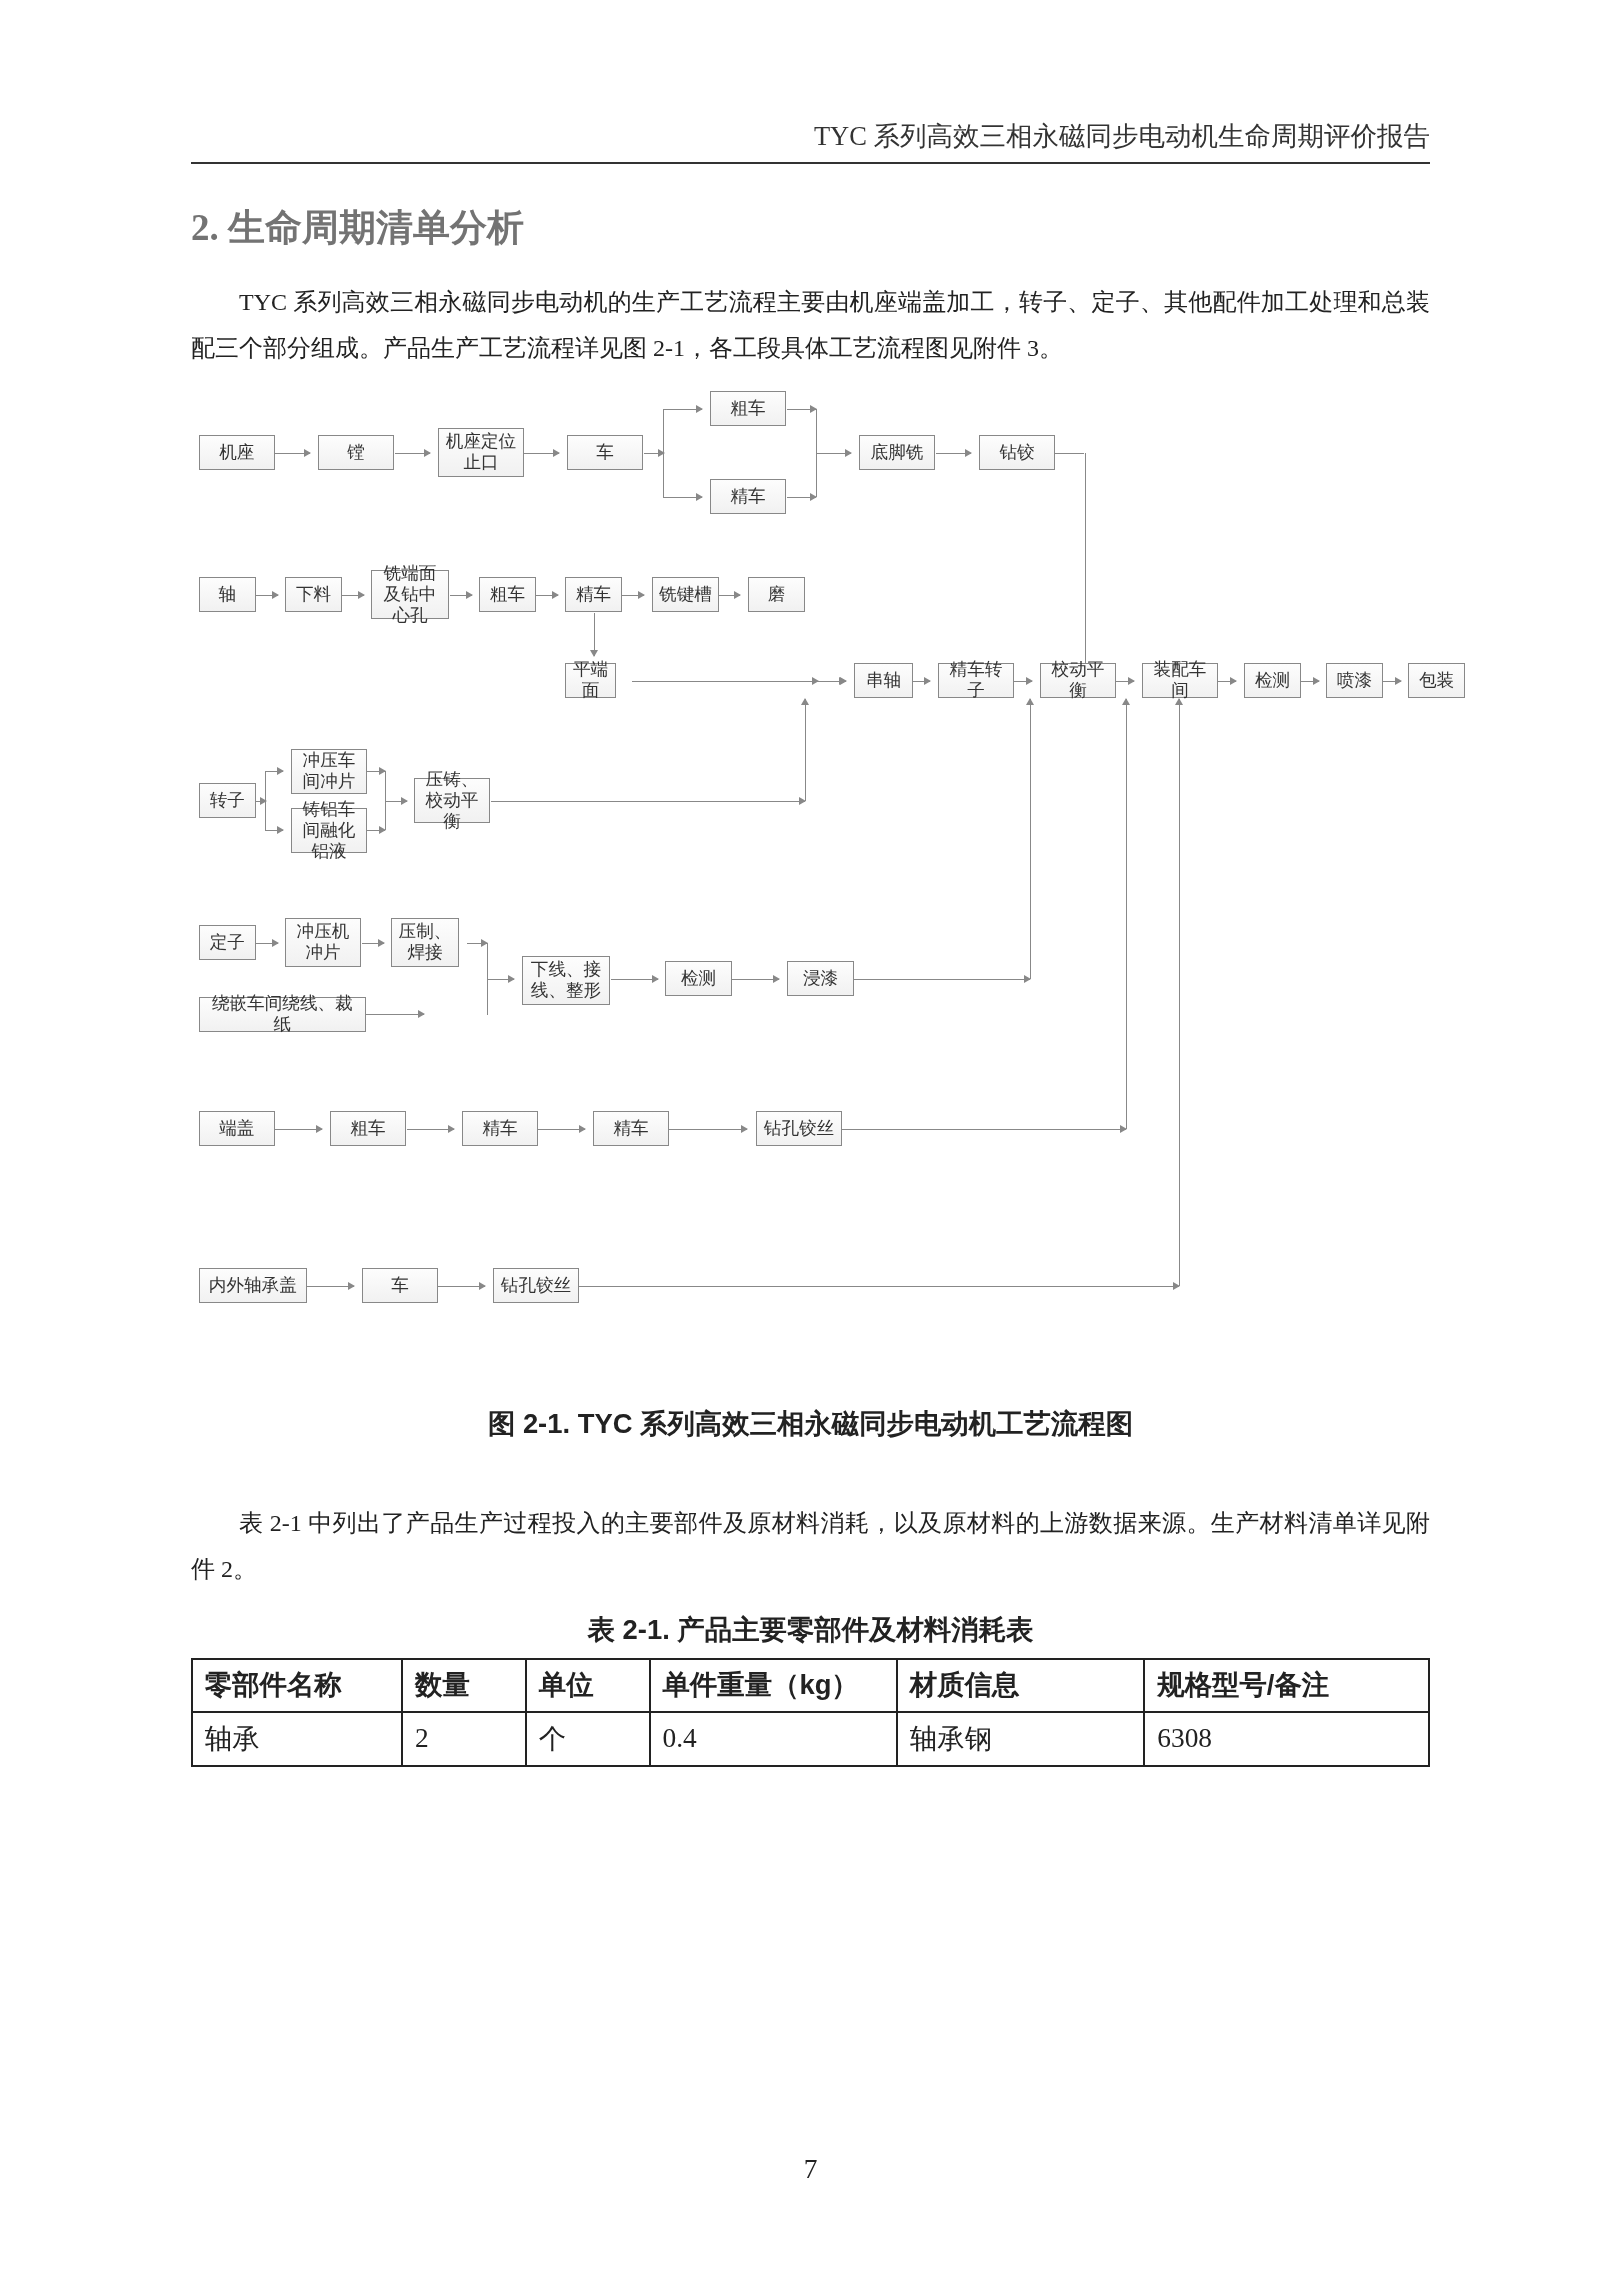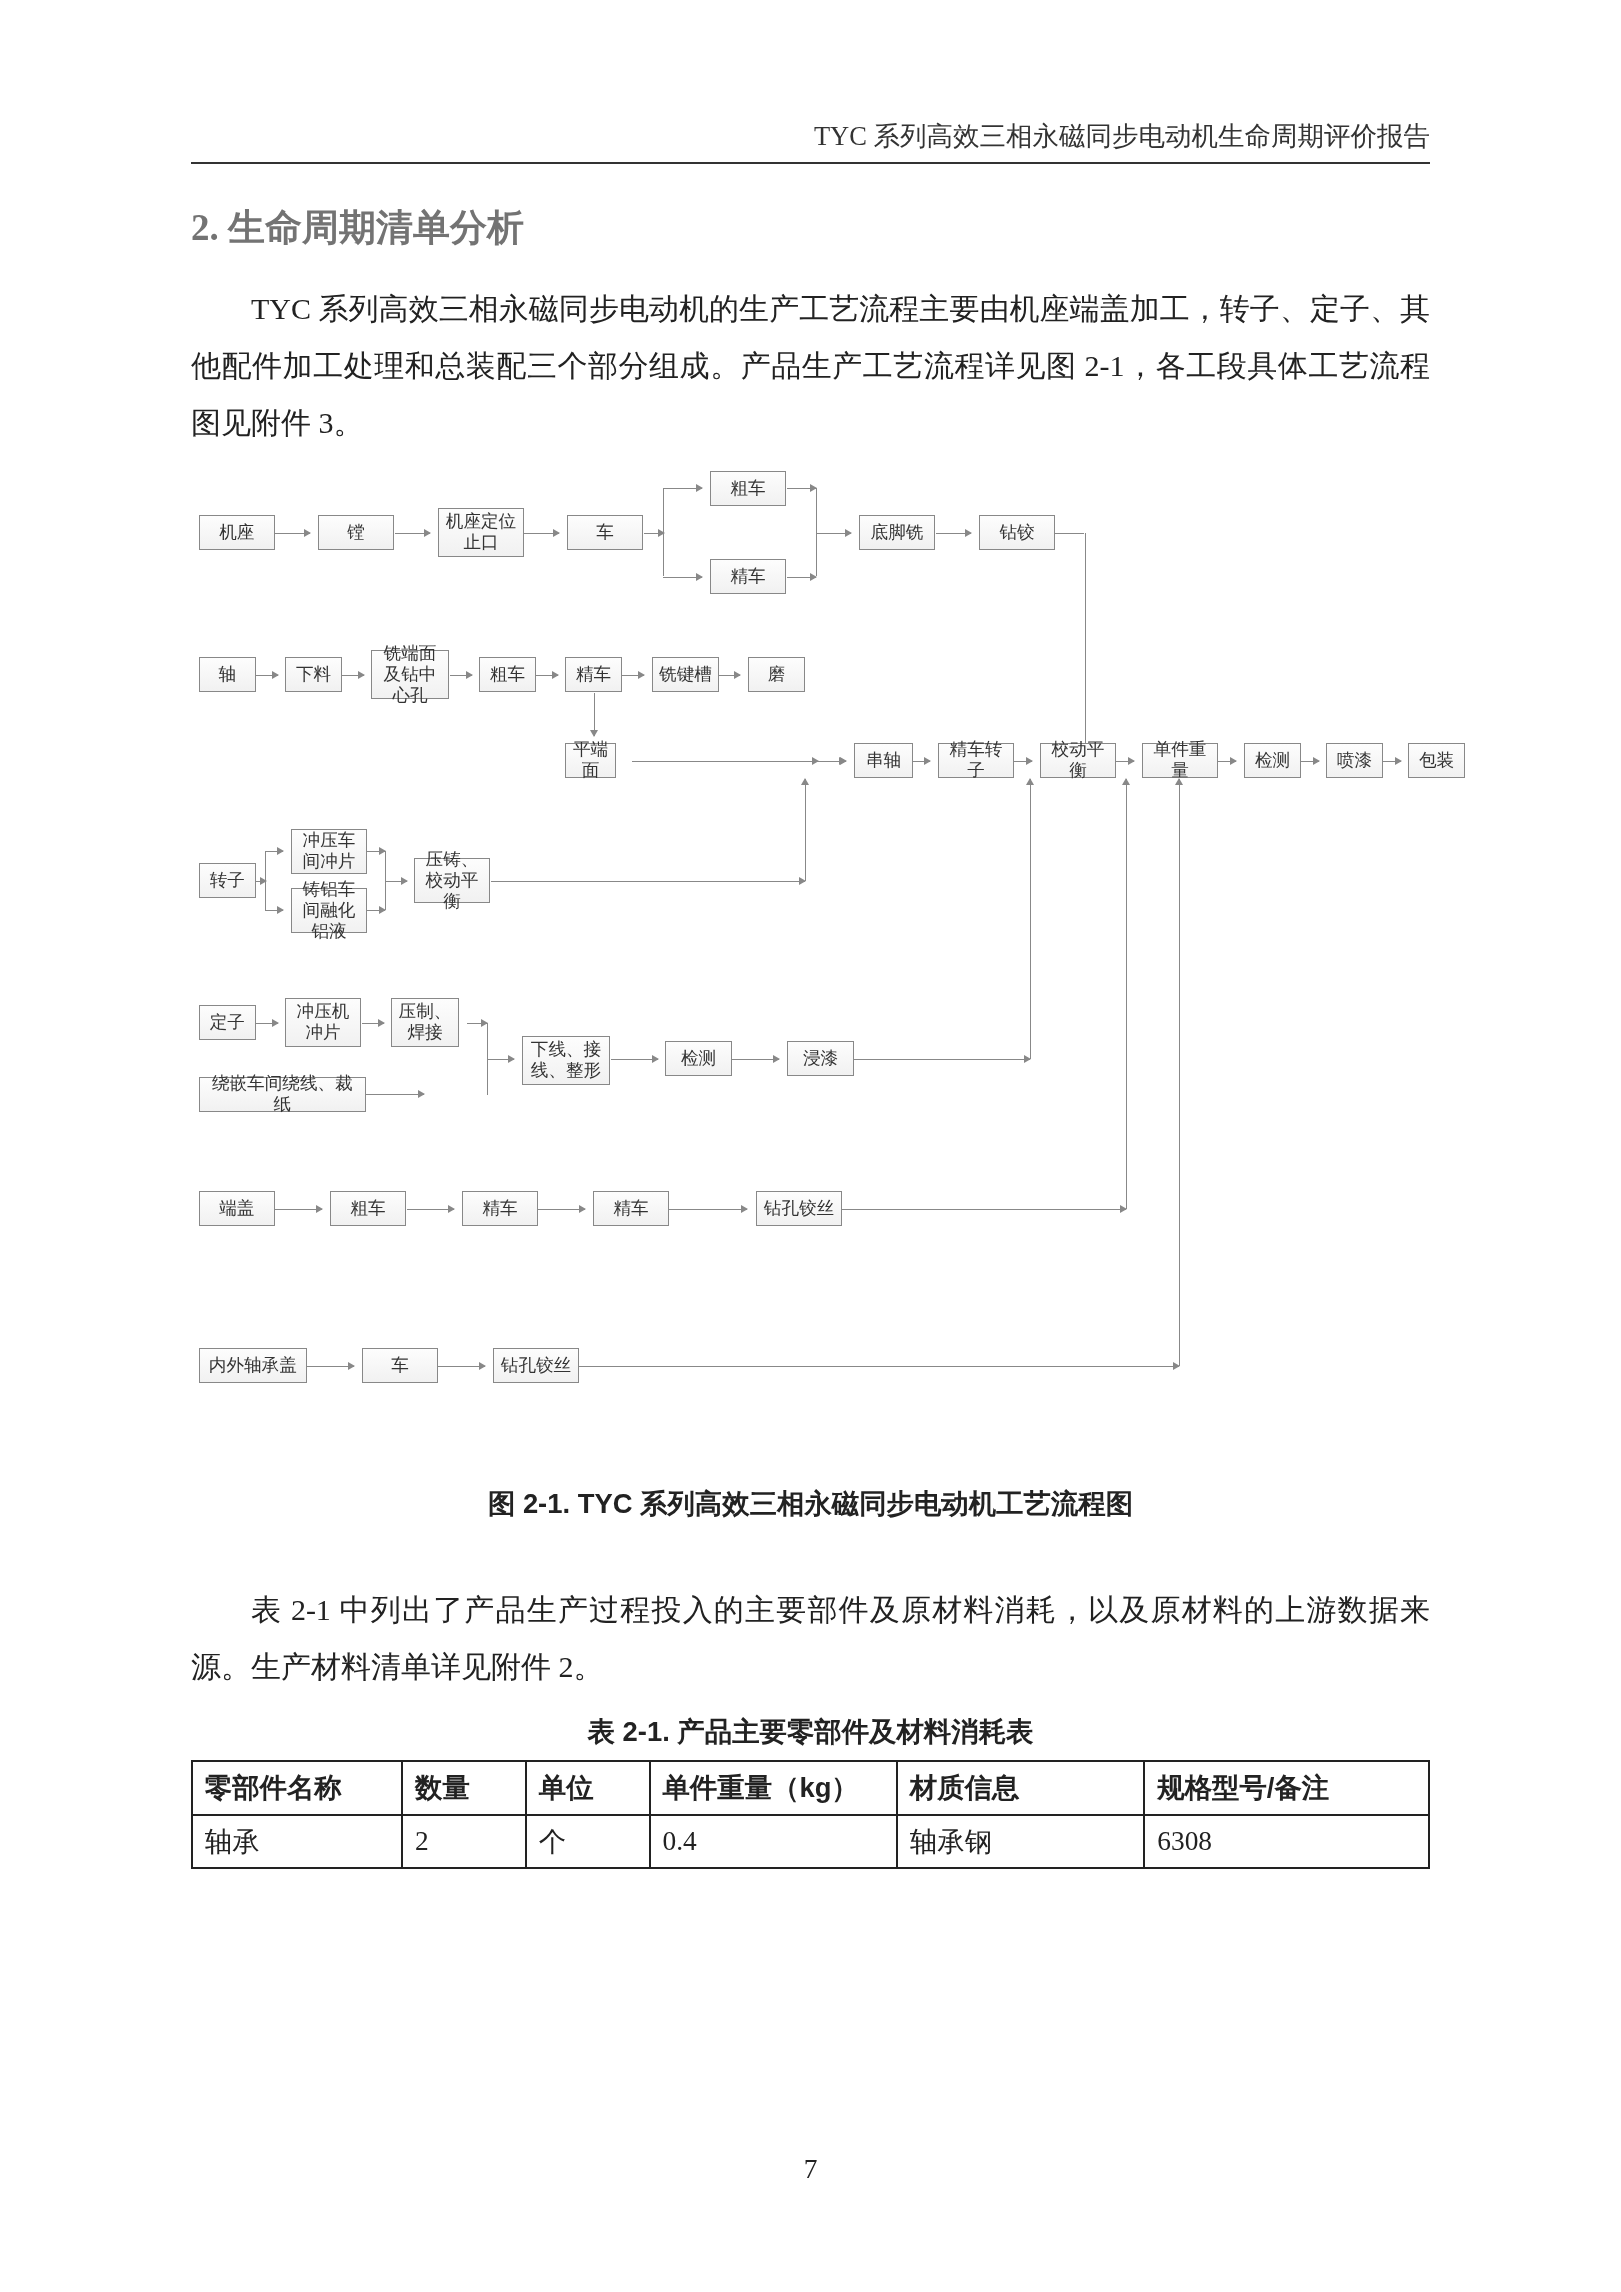--- a/index.html
+++ b/index.html
@@ -21,21 +21,21 @@
       width: 100%;
     }
     .h2 {
       font-family: Liberation Serif, serif;
       font-size: 37px;
       font-weight: bold;
       color: #737373;
       margin-bottom: 27.4px;
     }
     .body-text {
-      font-size: 30px;
+      font-size: 24px;
       color: #222;
       line-height: 1.9;
       text-indent: 2em;
       margin-bottom: 7.8px;
       text-align: justify;
     }
     .diagram-wrap {
       margin: 19.6px 0 9.8px 0;
       width: 1235px;
     }
@@ -195,21 +195,21 @@
     <div class="node" style="left:374px;top:272px;width:51px;height:35px">平端面</div>
     <div class="arrow-h" style="left:441px;top:290px;width:186px"></div>
     <div class="arrow-h" style="left:627px;top:290px;width:27.4px"></div>
 
     <div class="node" style="left:663px;top:272px;width:59px;height:35px">串轴</div>
     <div class="arrow-h" style="left:721px;top:290px;width:17.6px"></div>
     <div class="node" style="left:747px;top:272px;width:76px;height:35px">精车转子</div>
     <div class="arrow-h" style="left:823px;top:290px;width:17.6px"></div>
     <div class="node" style="left:849px;top:272px;width:76px;height:35px">校动平衡</div>
     <div class="arrow-h" style="left:925px;top:290px;width:17.6px"></div>
-    <div class="node" style="left:951px;top:272px;width:76px;height:35px">单件重量</div>
+    <div class="node" style="left:951px;top:272px;width:76px;height:35px">装配车间</div>
     <div class="arrow-h" style="left:1027px;top:290px;width:17.6px"></div>
     <div class="node" style="left:1053px;top:272px;width:57px;height:35px">检测</div>
     <div class="arrow-h" style="left:1110px;top:290px;width:17.6px"></div>
     <div class="node" style="left:1135px;top:272px;width:57px;height:35px">喷漆</div>
     <div class="arrow-h" style="left:1192px;top:290px;width:17.6px"></div>
     <div class="node" style="left:1217px;top:272px;width:57px;height:35px">包装</div>
 
     <div class="node" style="left:7.8px;top:392px;width:57px;height:35px">转子</div>
     <div class="arrow-h" style="left:65px;top:410px;width:9.8px"></div>
     <div class="arrow-v" style="left:74px;top:380px;height:59px"></div>

